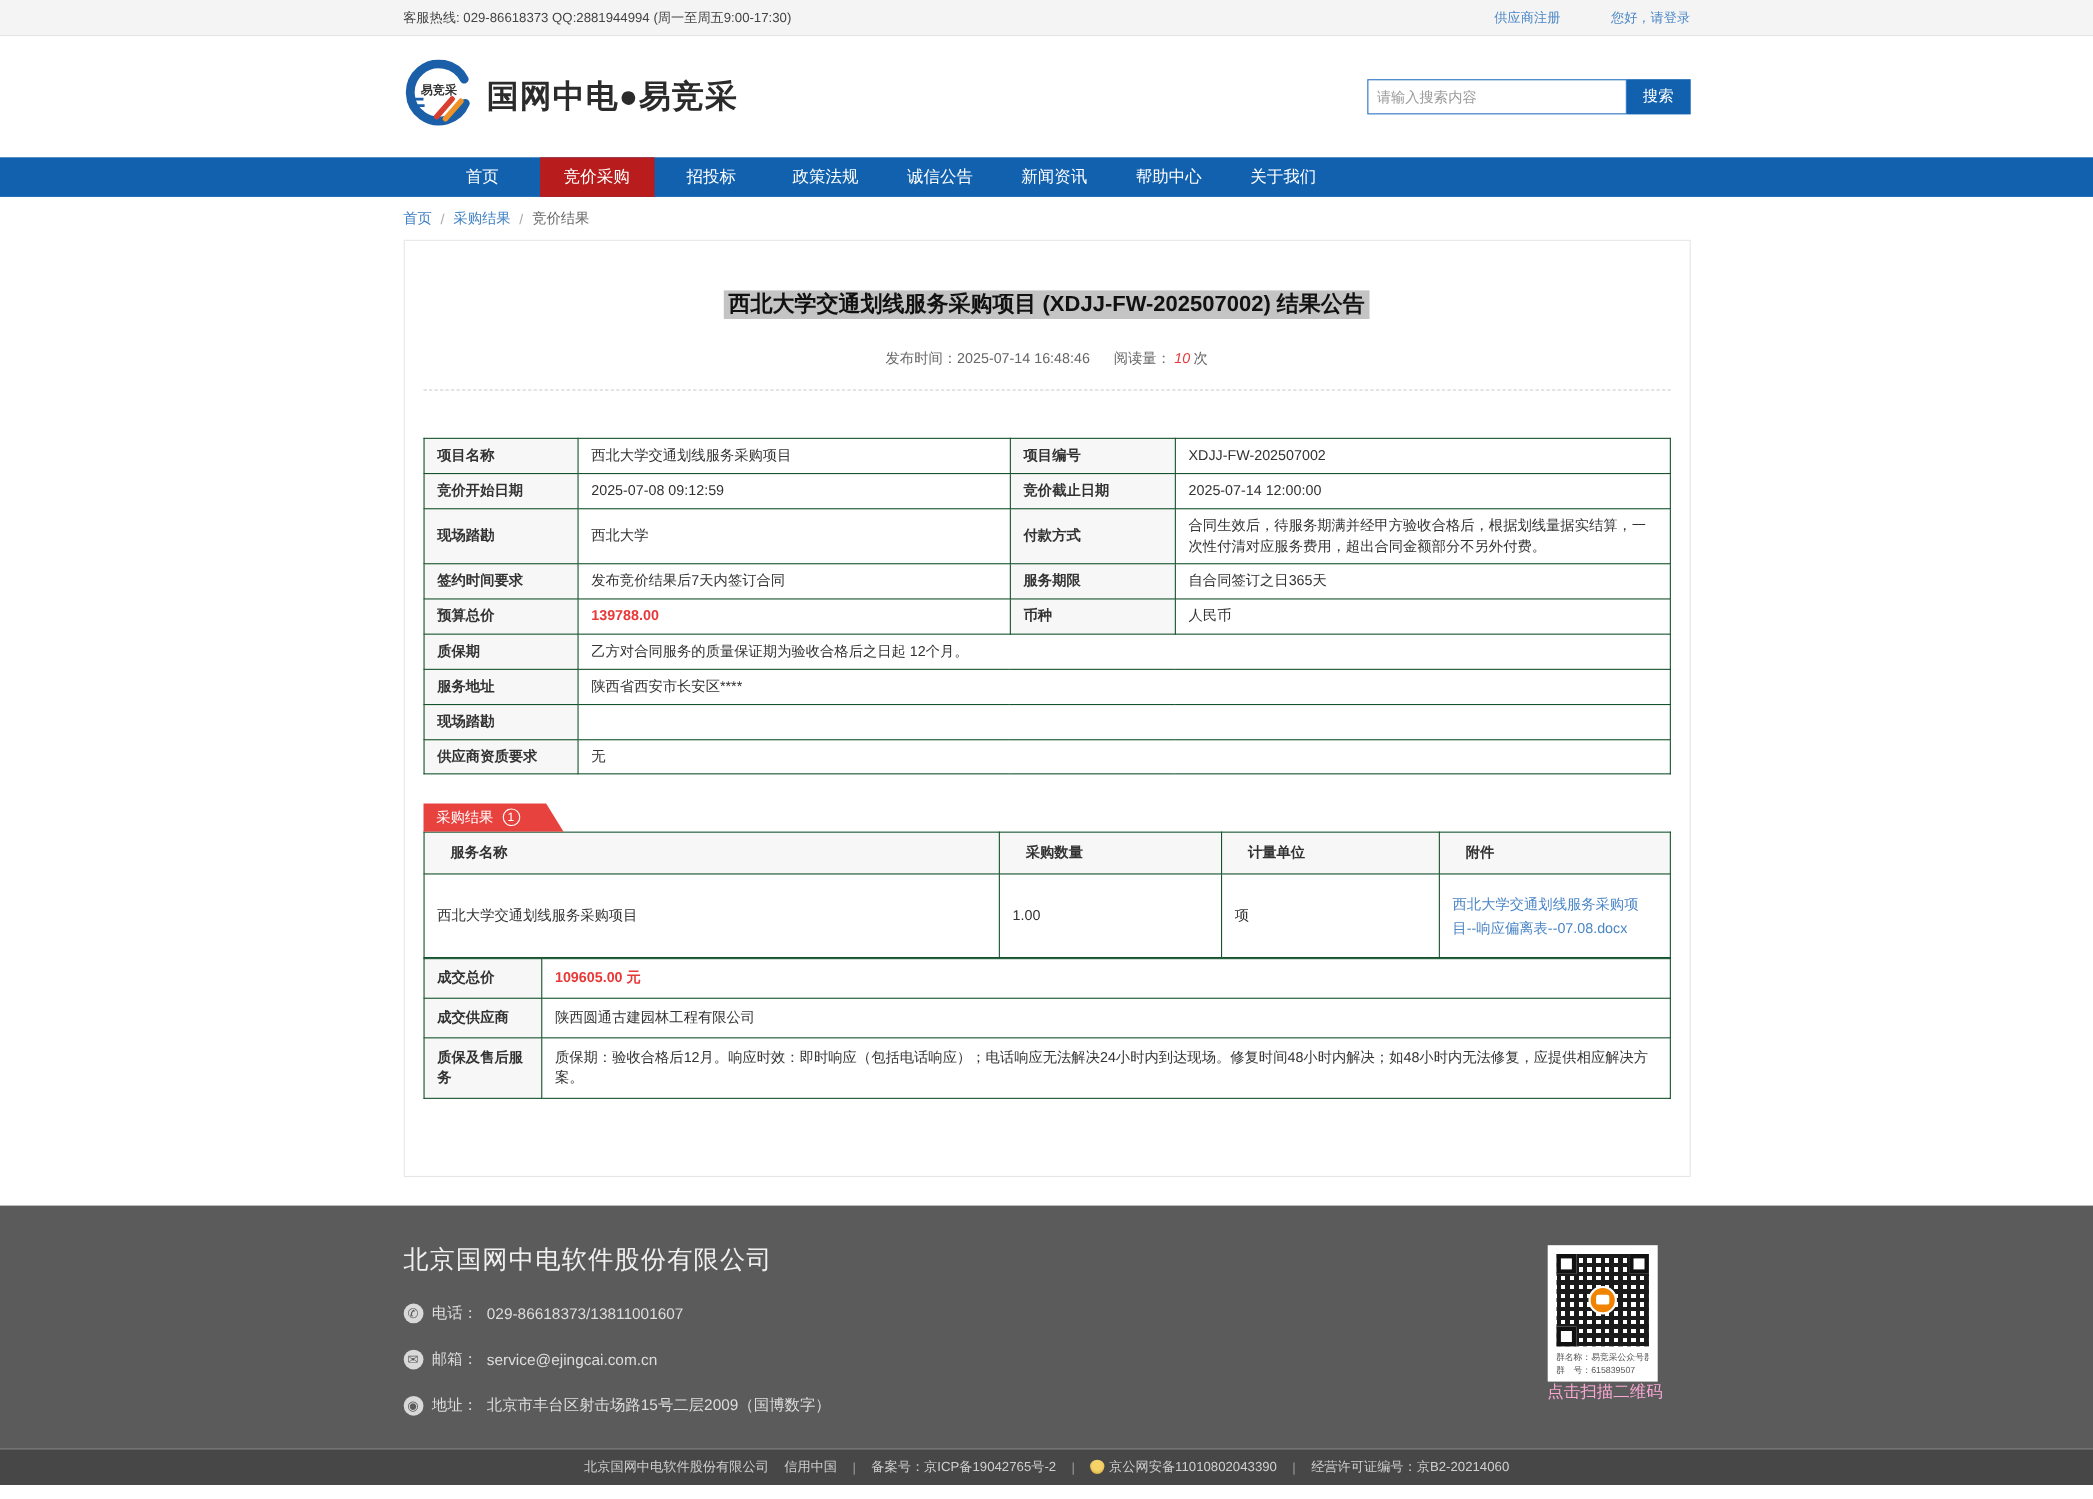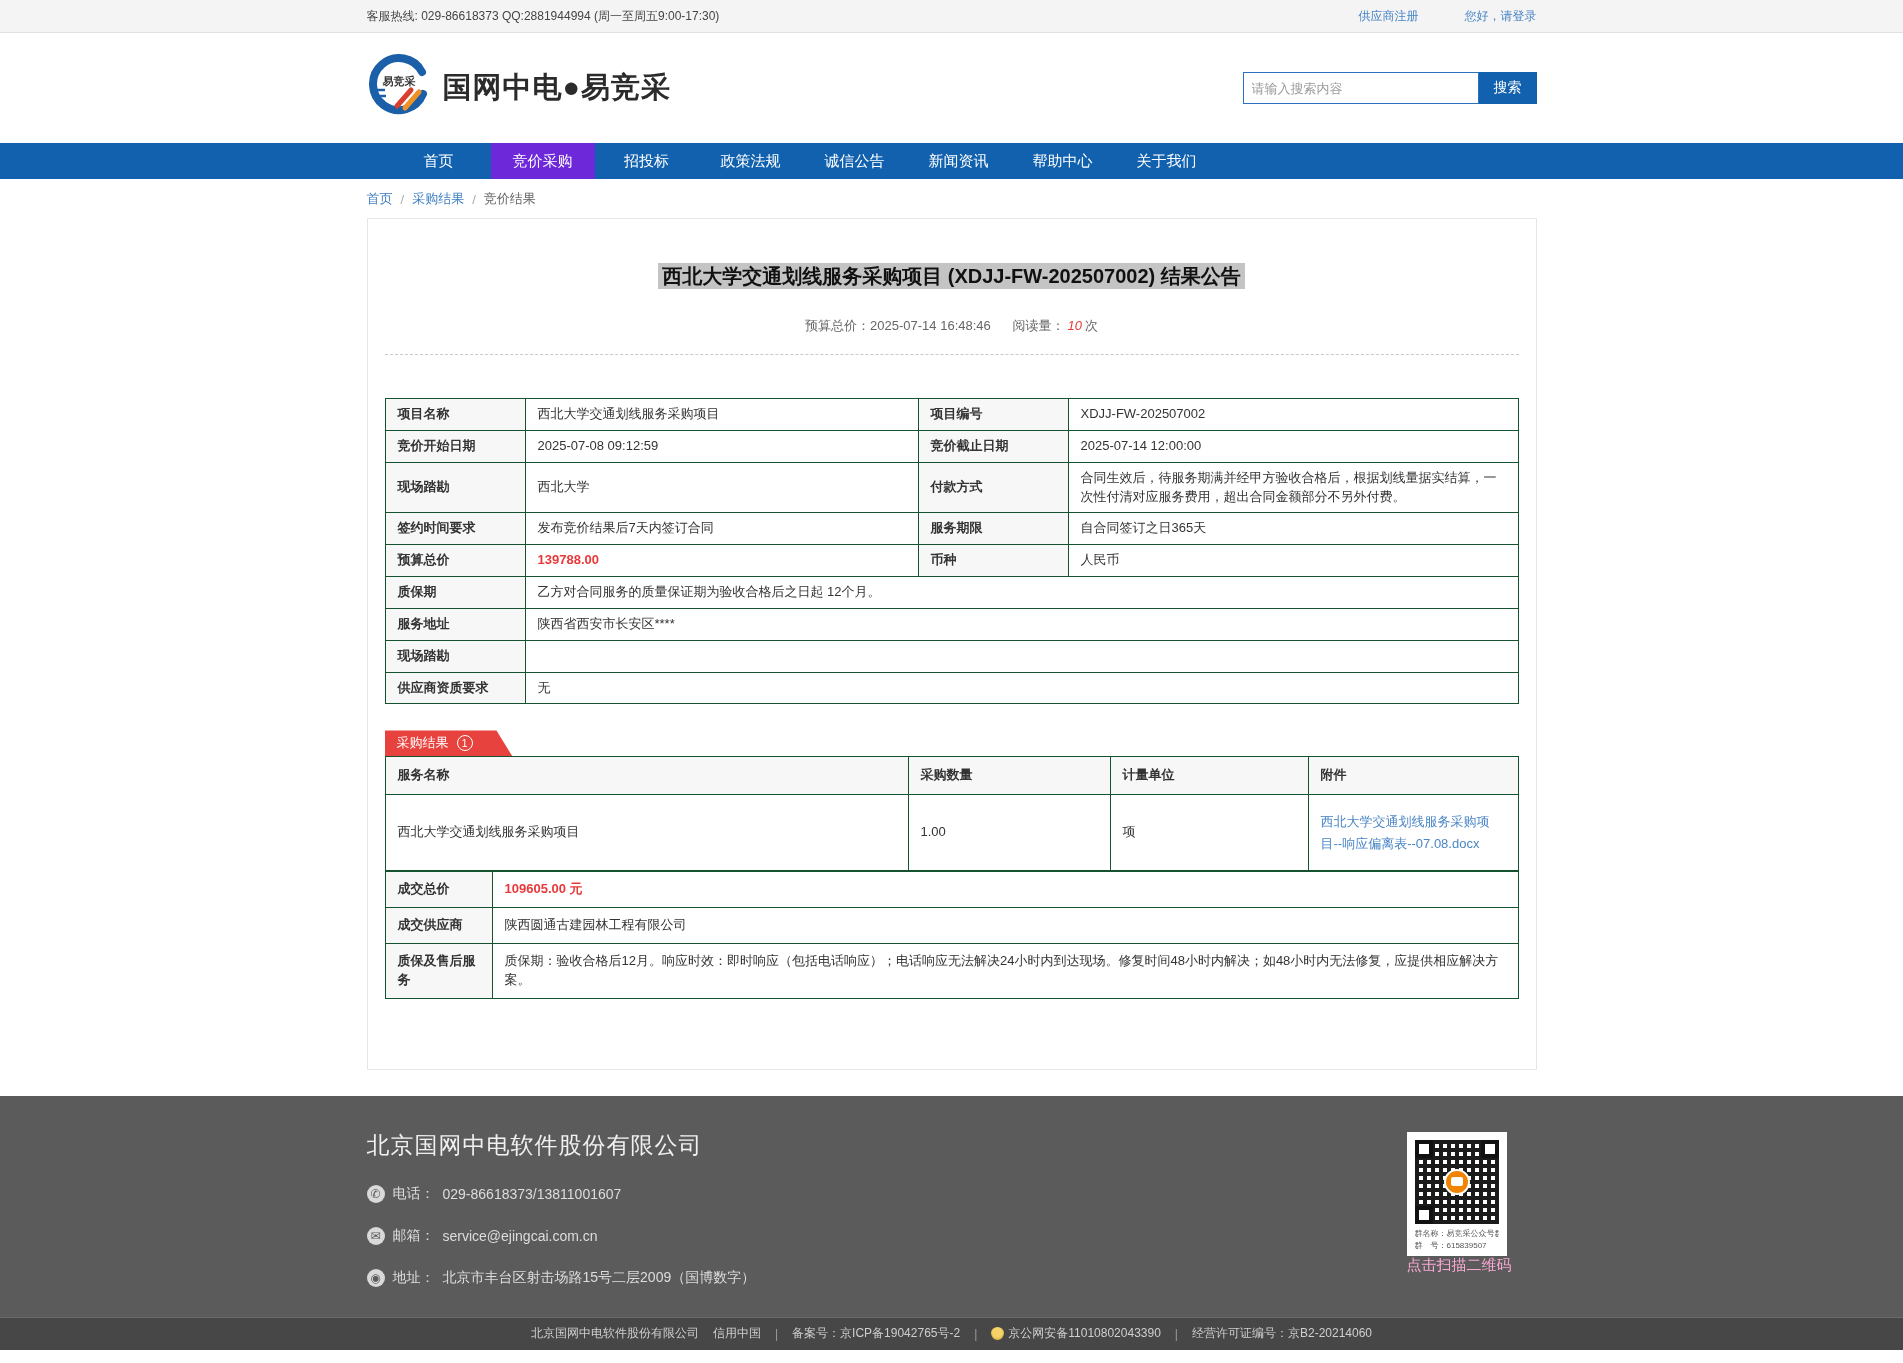--- a/index.html
+++ b/index.html
@@ -21,21 +21,21 @@
   .site-name { font-size:29px; font-weight:bold; color:#2b2b2b; letter-spacing:1px; }
   .search-wrap { margin-left:auto; display:flex; }
   .search-input { width:236px; height:32px; border:1px solid #2a72c0; padding:0 8px; font-size:13px; color:#333; outline:none; }
   .search-input::placeholder { color:#9a9a9a; }
   .search-btn { width:58px; height:32px; background:#1161ae; color:#fff; border:none; font-size:14px; cursor:pointer; }
 
   
   .nav { height:36px; background:#1161ae; }
   .nav .container { display:flex; height:36px; padding-left:20px; }
   .nav-item { width:104px; height:36px; line-height:36px; text-align:center; color:#fff; font-size:15px; cursor:pointer; }
-  .nav-item.active { background:#6d28d9; }
+  .nav-item.active { background:#b91c1c; }
 
   
   .breadcrumb { padding:11px 0 10px; font-size:13px; }
   .breadcrumb .container { display:flex; gap:8px; align-items:center; }
   .breadcrumb a { color:#3e7fc1; text-decoration:none; cursor:pointer; }
   .crumb-sep { color:#aaa; }
   .crumb-current { color:#666; }
 
   
   .panel { border:1px solid #e6e6e6; padding:44px 17px 70px; margin-bottom:26px; background:#fff; }
@@ -54,21 +54,21 @@
   .info-table .val1 { width:393px; }
   .info-table .lbl2 { width:150px; }
   .price-red { color:#e8393a; font-weight:bold; }
 
   
   .result-tag { margin-top:26px; position:relative; width:128px; height:26px; background:#e8423e;
     clip-path:polygon(0 0, calc(100% - 16px) 0, 100% 100%, 0 100%);
     display:flex; align-items:center; color:#fff; font-size:13px; padding-left:12px; gap:8px; }
   .tag-badge { width:16px; height:16px; border:1px solid #fff; border-radius:50%; font-size:11px;
     display:flex; align-items:center; justify-content:center; }
-  .result-table th { background:#f7f7f7; font-weight:bold; padding:9px 12px; }
+  .result-table th { background:#f7f7f7; font-weight:bold; padding:9px 24px; }
   .result-table .col-name { width:523px; }
   .result-table .col-qty { width:202px; }
   .result-table .col-unit { width:198px; }
   .result-table .row-main td { padding:14px 12px; height:76px; }
   .attachment-link { color:#4a86c6; text-decoration:none; cursor:pointer; line-height:1.65; display:inline-block; }
   .summary-table td.lbl { width:107px; }
   .summary-table td { padding:8px 12px; }
 
   
   .footer { background:#5b5b5b; color:#e9e9e9; padding:34px 0 30px; }
@@ -159,21 +159,21 @@
 </div>
 
 <div class="container">
   <div class="panel">
 
     <div class="article-title">
       <span class="hl">西北大学交通划线服务采购项目 (XDJJ-FW-202507002) 结果公告</span>
     </div>
 
     <div class="article-meta">
-      <span>预算总价：</span><span>2025-07-14 16:48:46</span>
+      <span>发布时间：</span><span>2025-07-14 16:48:46</span>
       &nbsp;&nbsp;&nbsp;&nbsp;
       <span>阅读量：</span><span class="views-num">10</span><span>次</span>
     </div>
 
     <hr class="dashed-sep">
 
     <table class="info-table">
       <tbody>
         <tr>
           <td class="lbl lbl1">项目名称</td>

